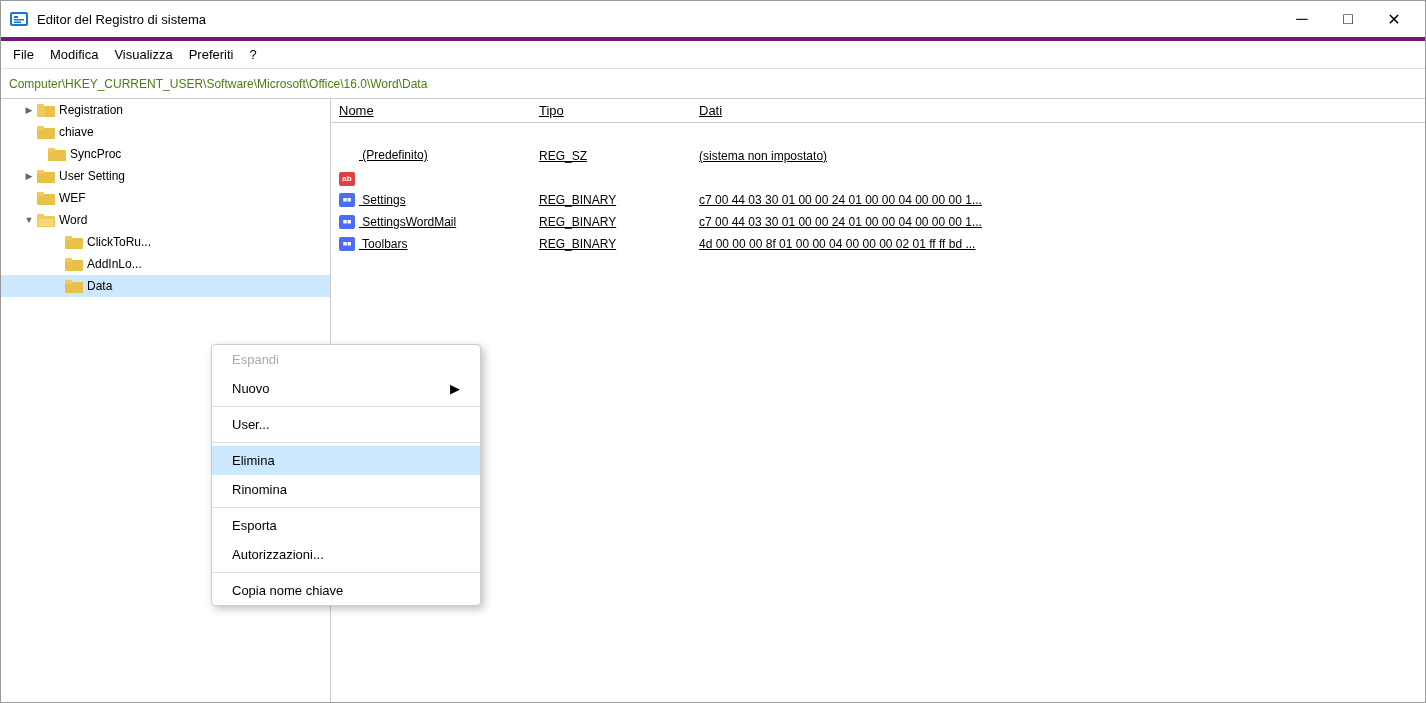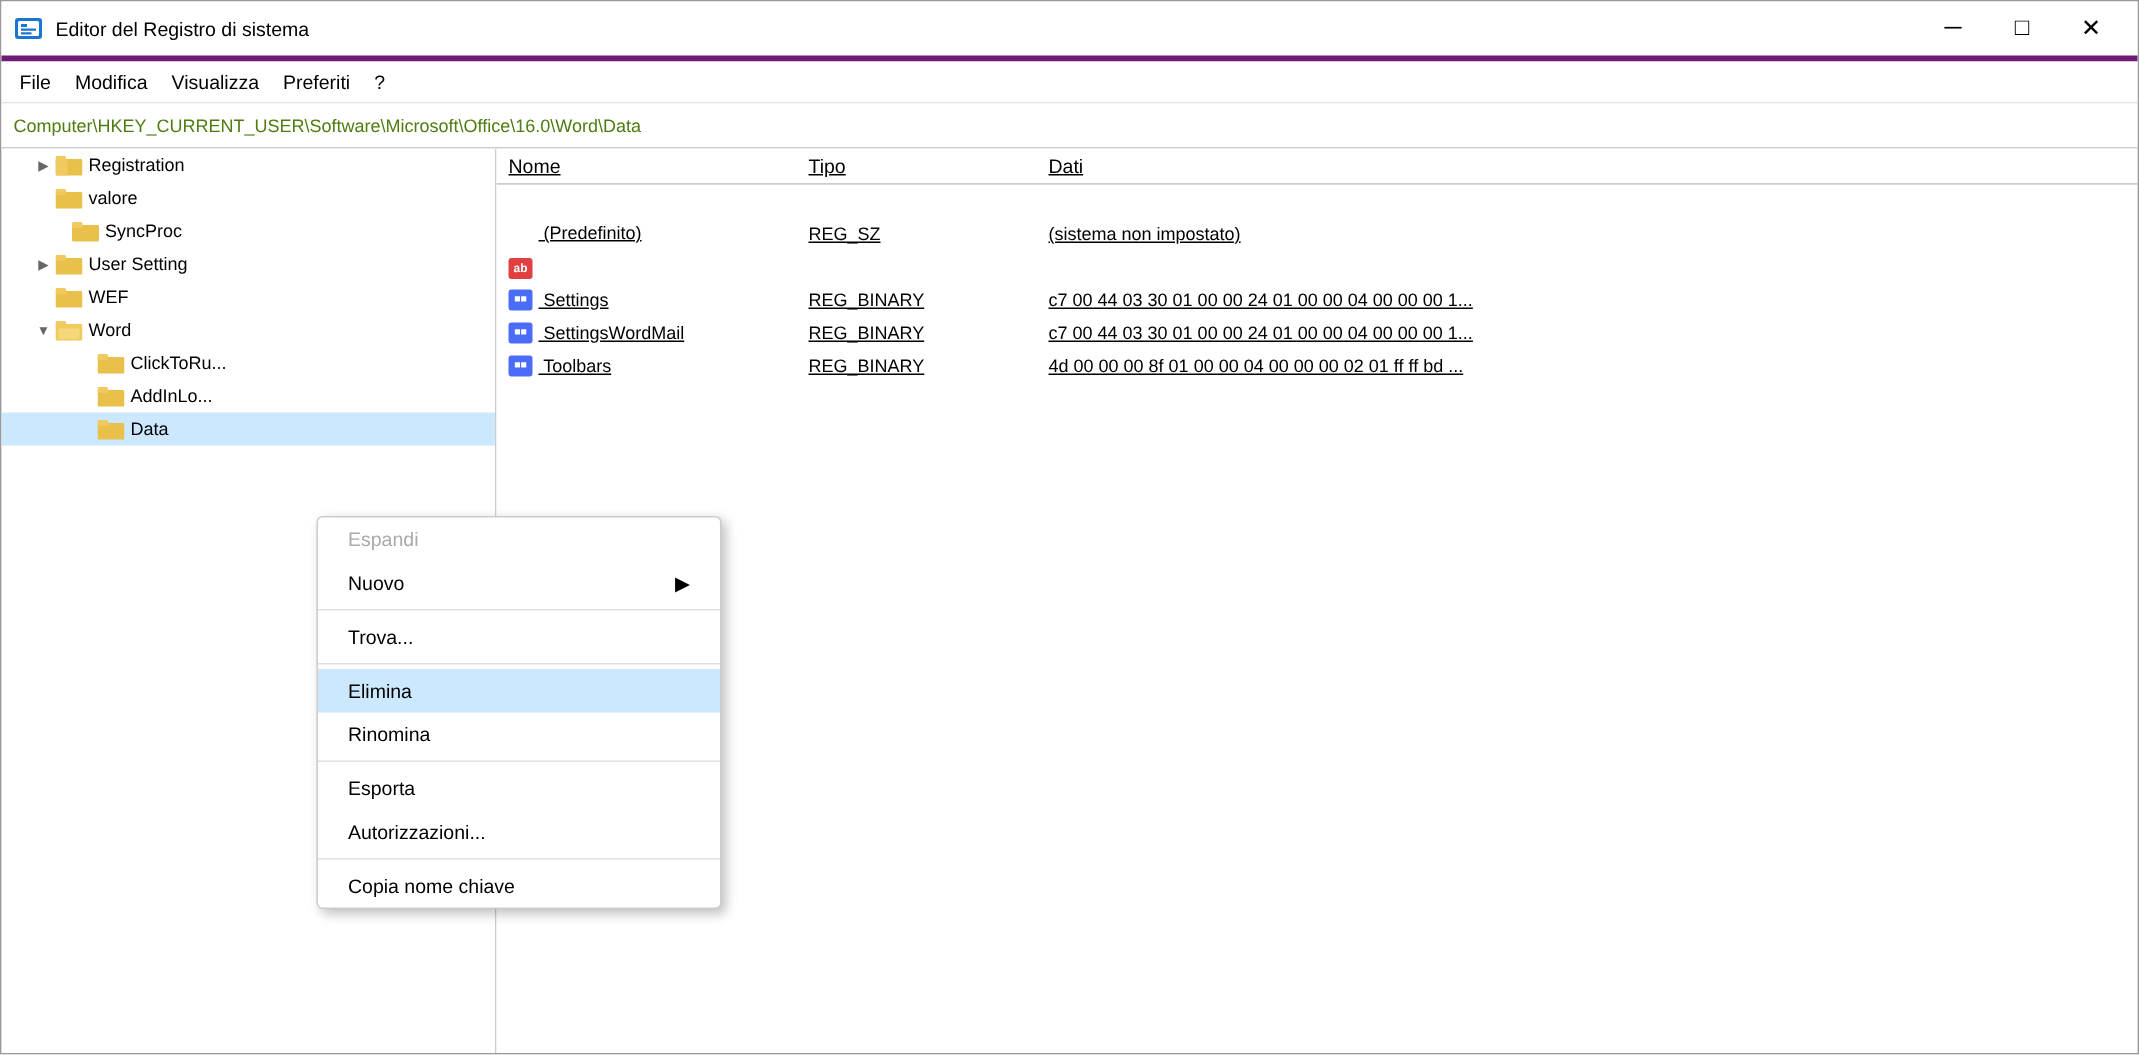--- a/index.html
+++ b/index.html
@@ -261,21 +261,21 @@
       </div>
 
       <div class="tree-item" style="padding-left: 20px;">
         <span class="expand-icon" style="color:transparent">▶</span>
         <span class="folder-icon">
           <svg width="18" height="16" viewBox="0 0 18 16">
               <rect x="0" y="4" width="18" height="11" rx="1" fill="#e8c04a"></rect>
               <rect x="0" y="2" width="7" height="4" rx="1" fill="#f0ca5e"></rect>
             </svg>
         </span>
-        <span class="tree-label">valore</span>
+        <span class="tree-label">chiave</span>
       </div>
 
       <div class="tree-item" style="padding-left: 31px;">
         <span class="expand-icon" style="color:transparent">▶</span>
         <span class="folder-icon">
           <svg width="18" height="16" viewBox="0 0 18 16">
               <rect x="0" y="4" width="18" height="11" rx="1" fill="#e8c04a"></rect>
               <rect x="0" y="2" width="7" height="4" rx="1" fill="#f0ca5e"></rect>
             </svg>
         </span>
@@ -404,21 +404,21 @@
     <div class="context-menu">
       <div class="ctx-item disabled">
         <span>Espandi</span>
       </div>
       <div class="ctx-item">
         <span>Nuovo</span>
         <span>▶</span>
       </div>
       <div class="ctx-separator"></div>
       <div class="ctx-item">
-        <span>Trova...</span>
+        <span>User...</span>
       </div>
       <div class="ctx-separator"></div>
       <div class="ctx-item highlighted">
         <span>Elimina</span>
       </div>
       <div class="ctx-item">
         <span>Rinomina</span>
       </div>
       <div class="ctx-separator"></div>
       <div class="ctx-item">

